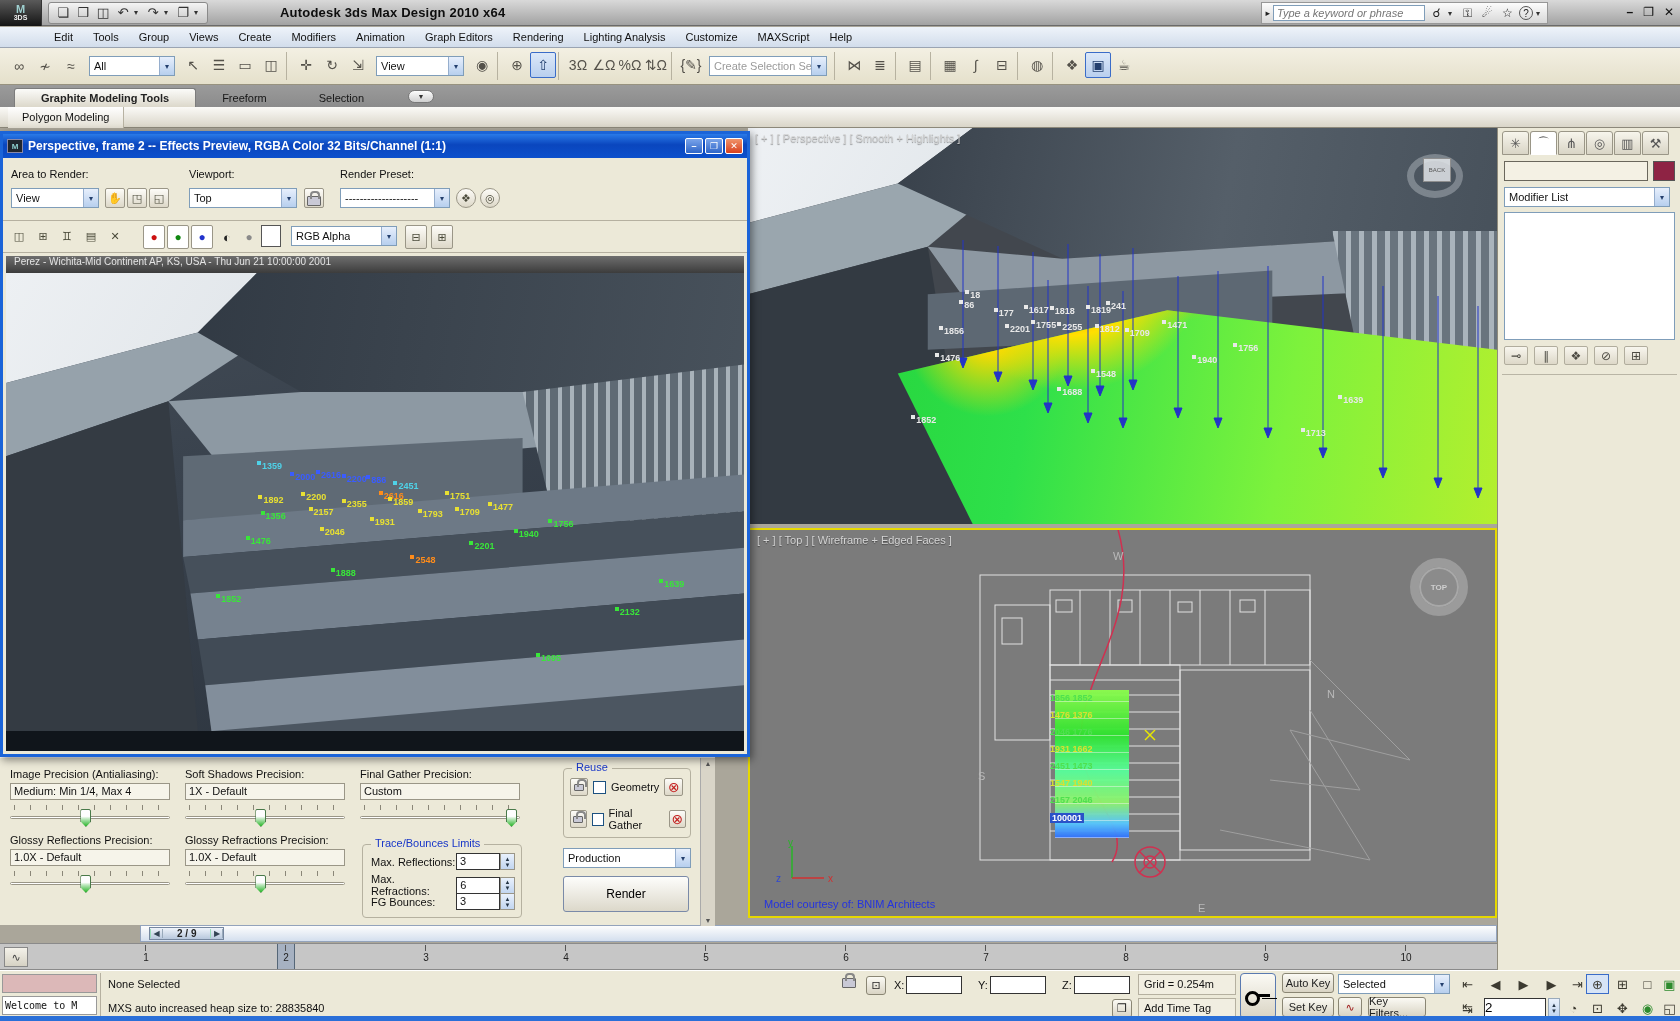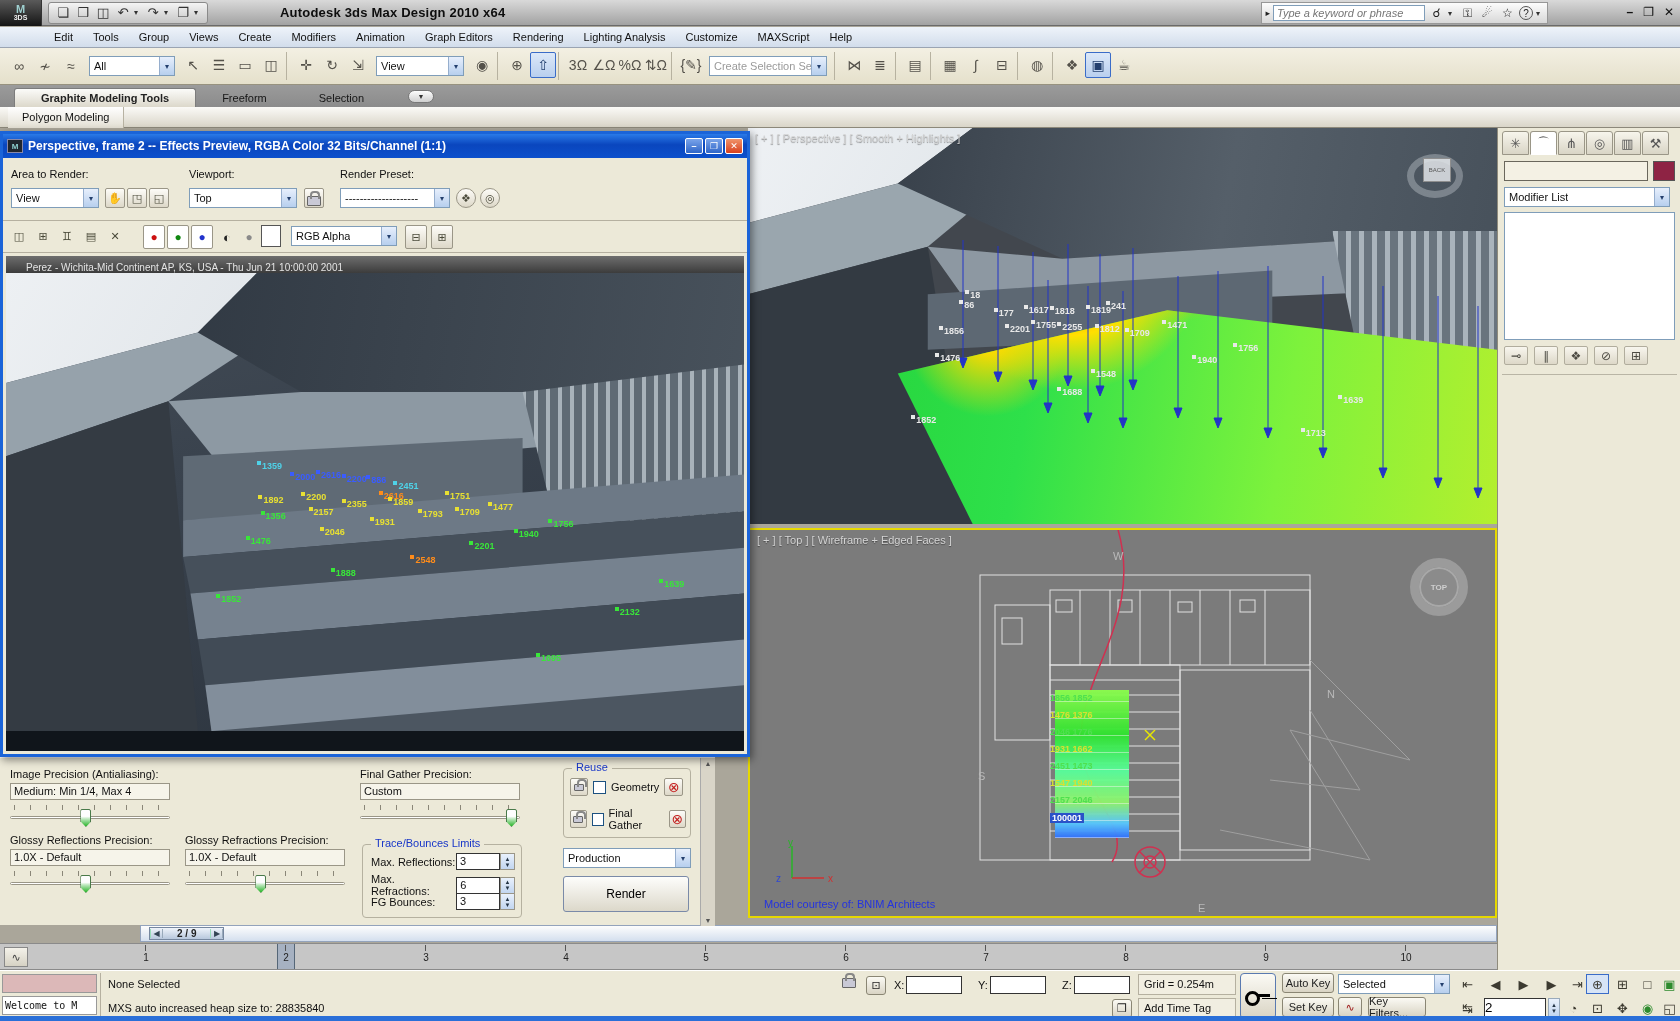--- a/index.html
+++ b/index.html
@@ -89,21 +89,21 @@
 .wbtn.close{background:linear-gradient(#f0946a,#d8401e)}
 #rfw-controls{position:relative;height:63px;border-bottom:1px solid #b5b0a0}
 #rfw-controls label{position:absolute;font-size:11px;color:#111}
 .xp-btn{position:absolute;width:20px;height:20px;border:1px solid #9a9687;border-radius:2px;background:linear-gradient(#fdfcf8,#ddd8c8);display:flex;align-items:center;justify-content:center;font-size:11px;color:#4a4a3a}
 .xp-btn.round{border-radius:50%}
 #rfw-tools{position:relative;height:32px;border-bottom:1px solid #b5b0a0}
 .chan{background:#fff}
 .chan span{font-size:12px;line-height:10px}
 #rfw-swatch{position:absolute;left:258px;top:4px;width:20px;height:22px;background:#fff;border:1px solid #555}
 #rfw-image{position:absolute;left:3px;top:122px;width:738px;height:495px;background:#10151b}
-#rfw-caption{height:17px;background:linear-gradient(#6e6e6e,#3c3c3c);color:#e4e4e4;font-size:10px;display:flex;align-items:flex-end;padding-left:20px}
+#rfw-caption{height:17px;background:linear-gradient(#6e6e6e,#3c3c3c);color:#e4e4e4;font-size:10px;display:flex;align-items:flex-start;padding-left:8px}
 #rfw-scene{position:absolute;left:0;top:17px;width:738px;height:458px;overflow:hidden;background:linear-gradient(165deg,#434c56,#39424d 40%,#2b333d)}
 .sc-sky{clip-path:polygon(0 0,34% 0,26% 13%,0 24%);background:linear-gradient(120deg,#edf0f3,#c6cfd6)}
 .sc-sky2{clip-path:polygon(26% 13%,40% 9%,22% 28%,0 40%,0 24%);background:#96a2ab}
 .sc-ceil{clip-path:polygon(34% 0,100% 0,100% 26%,40% 26%,26% 13%);background:linear-gradient(100deg,#2a323c,#4a545e)}
 .sc-ceil2{clip-path:polygon(40% 26%,100% 26%,100% 34%,30% 44%,22% 28%);background:#8d99a3}
 .sc-slats{clip-path:polygon(70% 26%,100% 20%,100% 58%,74% 52%);background:repeating-linear-gradient(90deg,#a8b2ba 0 4px,#5f6a74 4px 12px)}
 .sc-back{clip-path:polygon(24% 40%,70% 36%,70% 50%,24% 54%);background:#5f6a75}
 .sc-aisle{clip-path:polygon(0 40%,22% 28%,26% 100%,0 100%);background:#343b43}
 .sc-b1{clip-path:polygon(24% 54%,100% 44%,100% 52%,24% 62%);background:#6d7986}
 .sc-b2{clip-path:polygon(24% 62%,100% 52%,100% 60%,25% 70%);background:#46505b}
@@ -851,20 +851,29 @@
   <div id="settings" class="abs">
     <div class="col abs" style="left:10px;top:10px;width:160px">
       <label>Image Precision (Antialiasing):</label>
       <div class="readout">Medium: Min 1/4, Max 4</div>
       <div class="hslider">
           <div class="ticks"></div>
           <div class="groove"></div>
           <div class="handle" style="left:44%"></div>
         </div>
     </div>
+    <div class="col abs" style="left:185px;top:10px;width:160px">
+      <label>Soft Shadows Precision:</label>
+      <div class="readout">1X - Default</div>
+      <div class="hslider">
+          <div class="ticks"></div>
+          <div class="groove"></div>
+          <div class="handle" style="left:44%"></div>
+        </div>
+    </div>
     <div class="col abs" style="left:10px;top:76px;width:160px">
       <label>Glossy Reflections Precision:</label>
       <div class="readout">1.0X - Default</div>
       <div class="hslider">
           <div class="ticks"></div>
           <div class="groove"></div>
           <div class="handle" style="left:44%"></div>
         </div>
     </div>
     <div class="col abs" style="left:185px;top:76px;width:160px">

